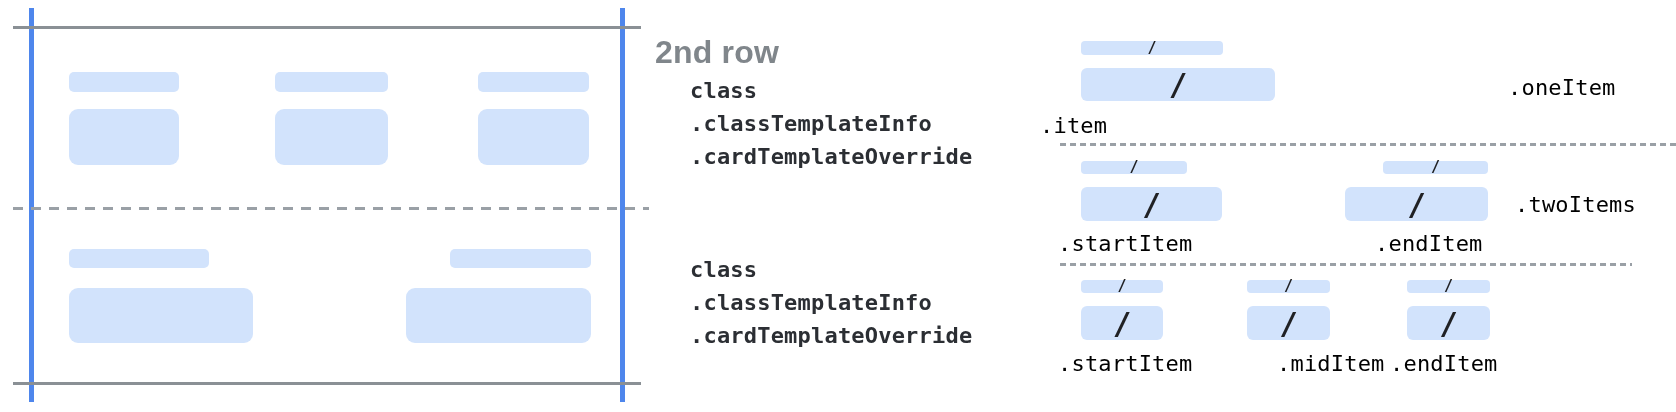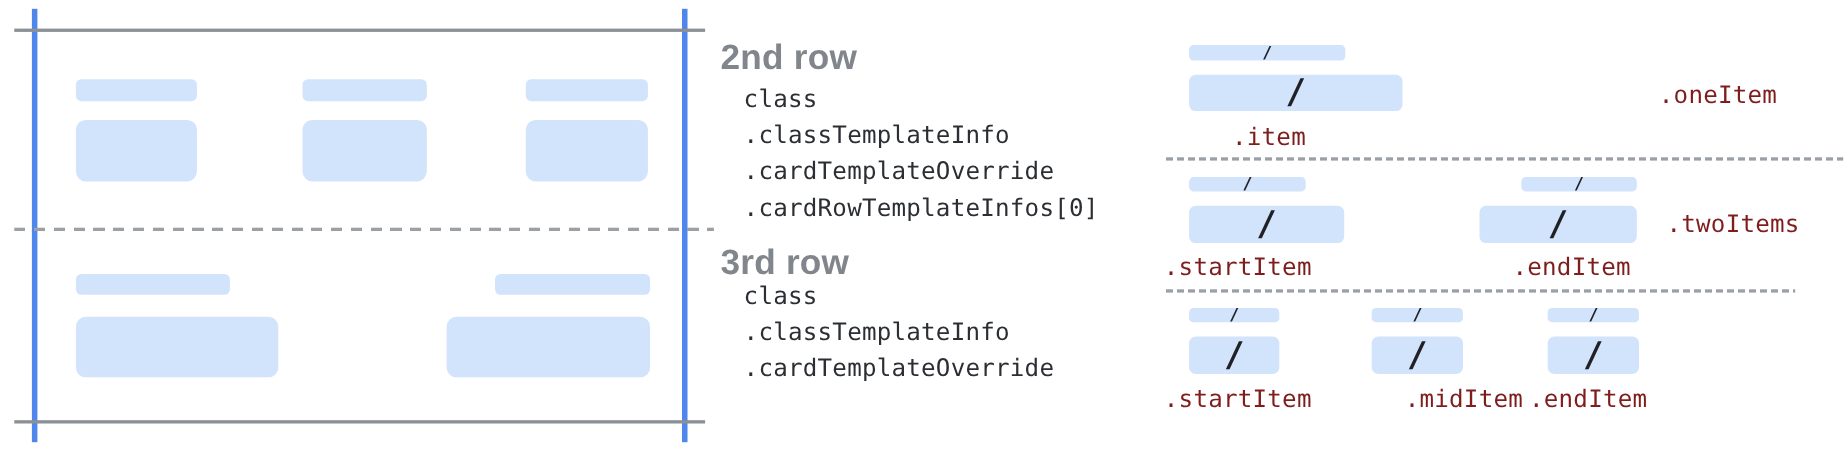--- a/index.html
+++ b/index.html
@@ -20,24 +20,24 @@
   .bar{position:absolute;background:#d2e3fc;}
   .bar.small{border-radius:5px;}
   .bar.big{border-radius:9px;}
   
   .legend-title{
     position:absolute;left:655px;
     font-size:32px;font-weight:bold;color:#80868b;line-height:38px;
     letter-spacing:0.2px;white-space:nowrap;
   }
   .codeblock{
-    position:absolute;left:676px;
+    position:absolute;left:690px;
     font-family:"DejaVu Sans Mono","Liberation Mono",monospace;
     font-size:22px;line-height:33px;color:#2b2e33;
-    letter-spacing:0.2px;white-space:nowrap;
+    letter-spacing:0.2px;white-space:nowrap;font-weight:bold;
   }
   
   .dotline{
     position:absolute;height:3px;
     background:repeating-linear-gradient(90deg,#9aa0a6 0 6px,transparent 6px 10px);
   }
   .sbar{
     position:absolute;height:14px;background:#d2e3fc;border-radius:4px;
     display:flex;align-items:center;justify-content:center;
   }
@@ -49,21 +49,21 @@
     font-family:"DejaVu Sans Mono","Liberation Mono",monospace;
     color:#202124;font-weight:600;font-size:15px;line-height:1;
   }
   .bl{
     font-family:"DejaVu Sans Mono","Liberation Mono",monospace;
     color:#202124;font-weight:700;font-size:31px;line-height:1;
   }
   .mlabel{
     position:absolute;
     font-family:"DejaVu Sans Mono","Liberation Mono",monospace;
-    font-size:22px;line-height:24px;color:#7f1d1d;
+    font-size:22px;line-height:24px;color:#000000;
     letter-spacing:0.2px;white-space:nowrap;
   }
 </style>
 </head>
 <body>
 
 <div class="screen">
 
   <div class="vline" style="left:29px;"></div>
   <div class="vline" style="left:620px;"></div>
@@ -81,37 +81,35 @@
   <div class="bar small" style="left:69px;top:249px;width:140px;height:19px;"></div>
   <div class="bar big" style="left:69px;top:288px;width:184px;height:55px;"></div>
   <div class="bar small" style="left:450px;top:249px;width:141px;height:19px;"></div>
   <div class="bar big" style="left:406px;top:288px;width:185px;height:55px;"></div>
 
   <div class="legend-title" style="top:33px;">2nd row</div>
   <div class="codeblock" style="top:74px;">
     <div>class</div>
     <div>.classTemplateInfo</div>
     <div>.cardTemplateOverride</div>
-    <div>.cardRowTemplateInfos[0]</div>
   </div>
 
-  <div class="legend-title" style="top:219px;">3rd row</div>
   <div class="codeblock" style="top:253px;">
     <div>class</div>
     <div>.classTemplateInfo</div>
     <div>.cardTemplateOverride</div>
   </div>
 
   <div class="sbar" style="left:1081px;top:41px;width:142px;">
     <span class="sl">/</span>
   </div>
   <div class="bbar" style="left:1081px;top:68px;width:194px;height:33px;">
     <span class="bl">/</span>
   </div>
-  <div class="mlabel" style="left:1120px;top:114px;">.item</div>
+  <div class="mlabel" style="left:1040px;top:114px;">.item</div>
   <div class="mlabel" style="left:1508px;top:76px;">.oneItem</div>
 
   <div class="dotline" style="left:1060px;top:143px;width:616px;"></div>
 
   <div class="sbar" style="left:1081px;top:161px;width:106px;height:13px;">
     <span class="sl">/</span>
   </div>
   <div class="bbar" style="left:1081px;top:187px;width:141px;">
     <span class="bl">/</span>
   </div>

